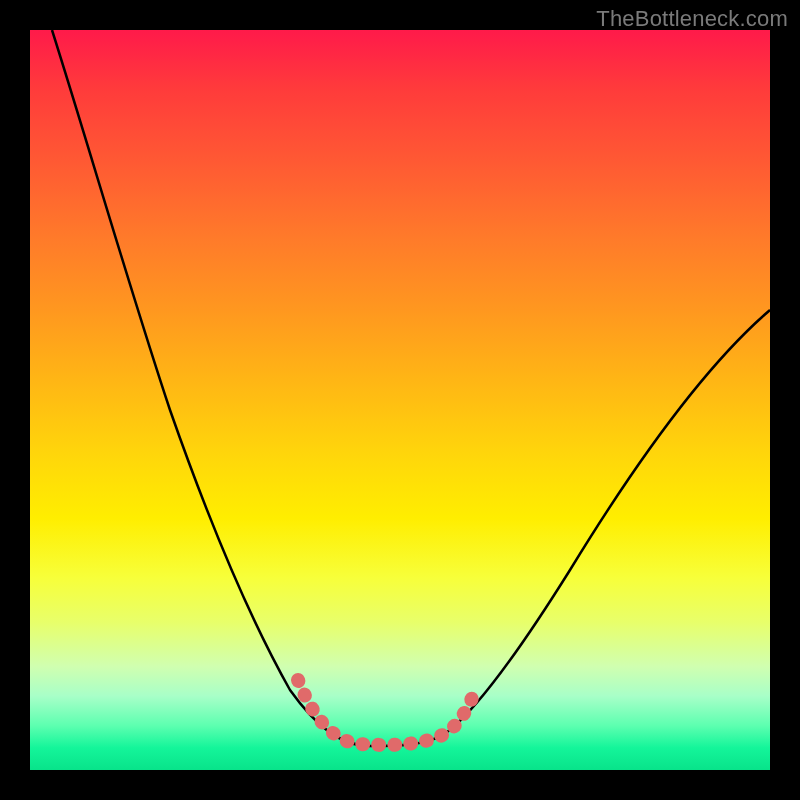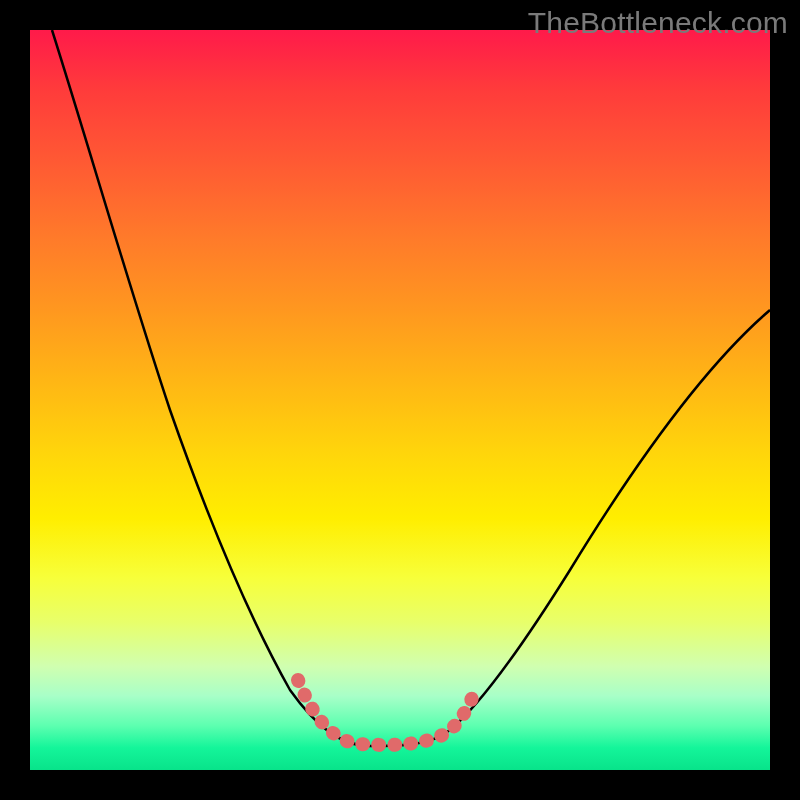--- a/index.html
+++ b/index.html
@@ -35,21 +35,21 @@
       #5dffb0 94%,
       #14f59a 97%,
       #08e38a 100%
     );
   }
   .watermark {
     position: absolute;
     top: 6px;
     right: 12px;
     color: #7a7a7a;
-    font-size: 30px;
+    font-size: 22px;
     font-weight: 400;
     letter-spacing: 0.2px;
     z-index: 10;
   }
   svg.curve {
     position: absolute;
     left: 0;
     top: 0;
     width: 740px;
     height: 740px;

